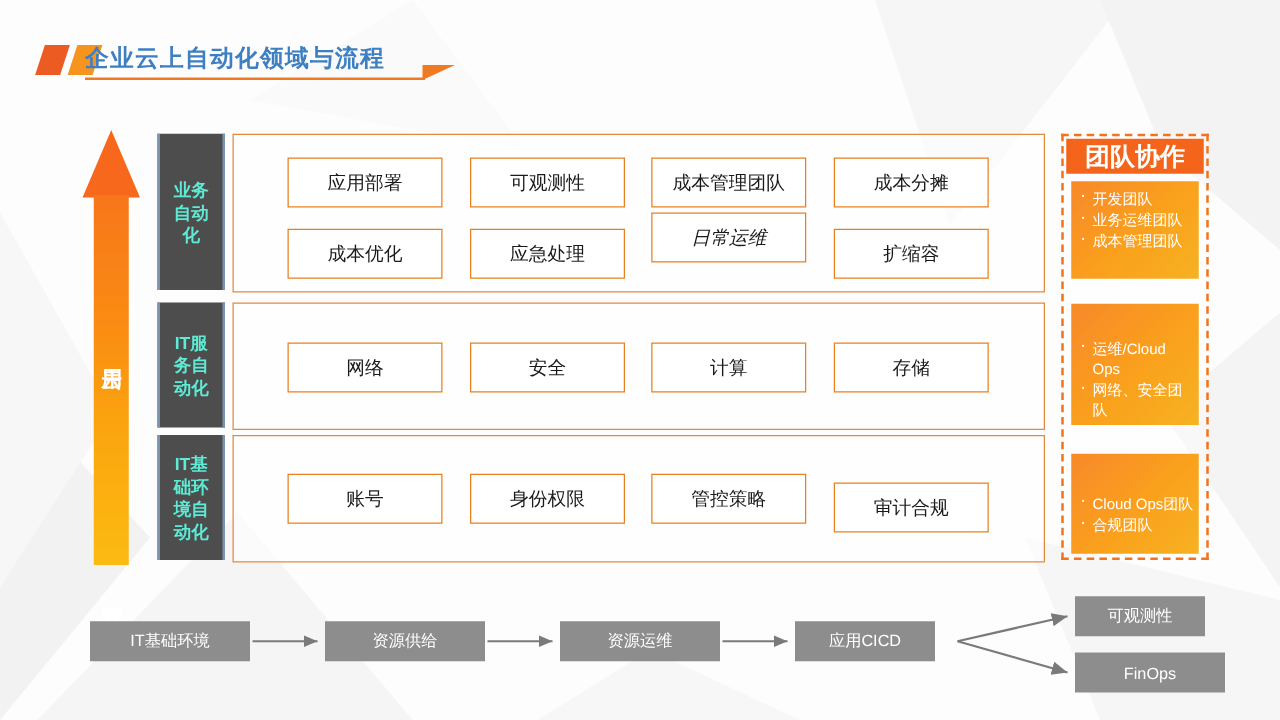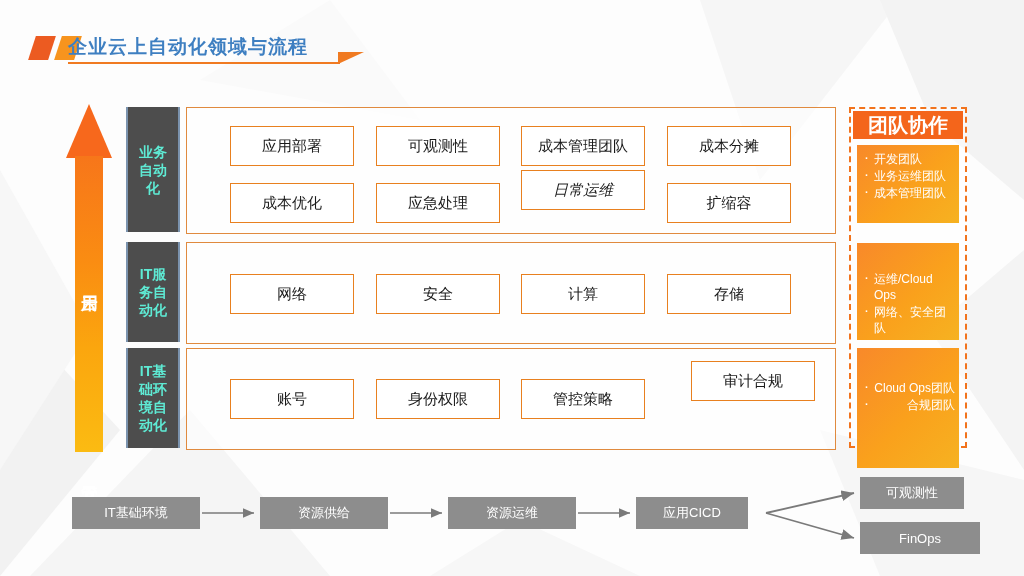--- a/index.html
+++ b/index.html
@@ -78,21 +78,21 @@
     background:#F4651B;color:#ffffff;font-size:20px;font-weight:bold;
     display:flex;align-items:center;justify-content:center;z-index:5;
   }
   .team-block{
     position:absolute;left:857px;width:102px;z-index:5;
     background:linear-gradient(135deg,#F8892A 0%,#FAA11C 55%,#F6B221 100%);
     padding:6px 4px 6px 6px;box-sizing:border-box;
   }
   #team-block-0{top:145px;height:78px;}
   #team-block-1{top:243px;height:97px;}
-  #team-block-2{top:348px;height:120px;text-align:right;}
+  #team-block-2{top:363px;height:80px;}
   .team-block ul{margin:0;padding:0;list-style:none;}
   .team-block li{
     color:#ffffff;font-size:12px;line-height:16px;
     padding-left:11px;position:relative;margin-bottom:1px;
   }
   .team-block li:before{
     content:"·";position:absolute;left:1px;top:-2px;font-size:15px;color:#ffffff;
   }
   .tb-pad-1{padding-top:28px;}
   .tb-pad-2{padding-top:32px;}
@@ -165,21 +165,21 @@
 <div class="cap" style="left:667px;top:183px;">扩缩容</div>
 
 <div class="cap" style="left:230px;top:274px;">网络</div>
 <div class="cap" style="left:376px;top:274px;">安全</div>
 <div class="cap" style="left:521px;top:274px;">计算</div>
 <div class="cap" style="left:667px;top:274px;">存储</div>
 
 <div class="cap" style="left:230px;top:379px;">账号</div>
 <div class="cap" style="left:376px;top:379px;">身份权限</div>
 <div class="cap" style="left:521px;top:379px;">管控策略</div>
-<div class="cap" style="left:667px;top:361px;margin-left:24px;">审计合规</div>
+<div class="cap" style="left:667px;top:386px;">审计合规</div>
 
 <div class="team-panel"></div>
 <div class="team-head">团队协作</div>
 
 <div class="team-block" id="team-block-0">
   <ul>
     <li>开发团队</li>
     <li>业务运维团队</li>
     <li>成本管理团队</li>
   </ul>

